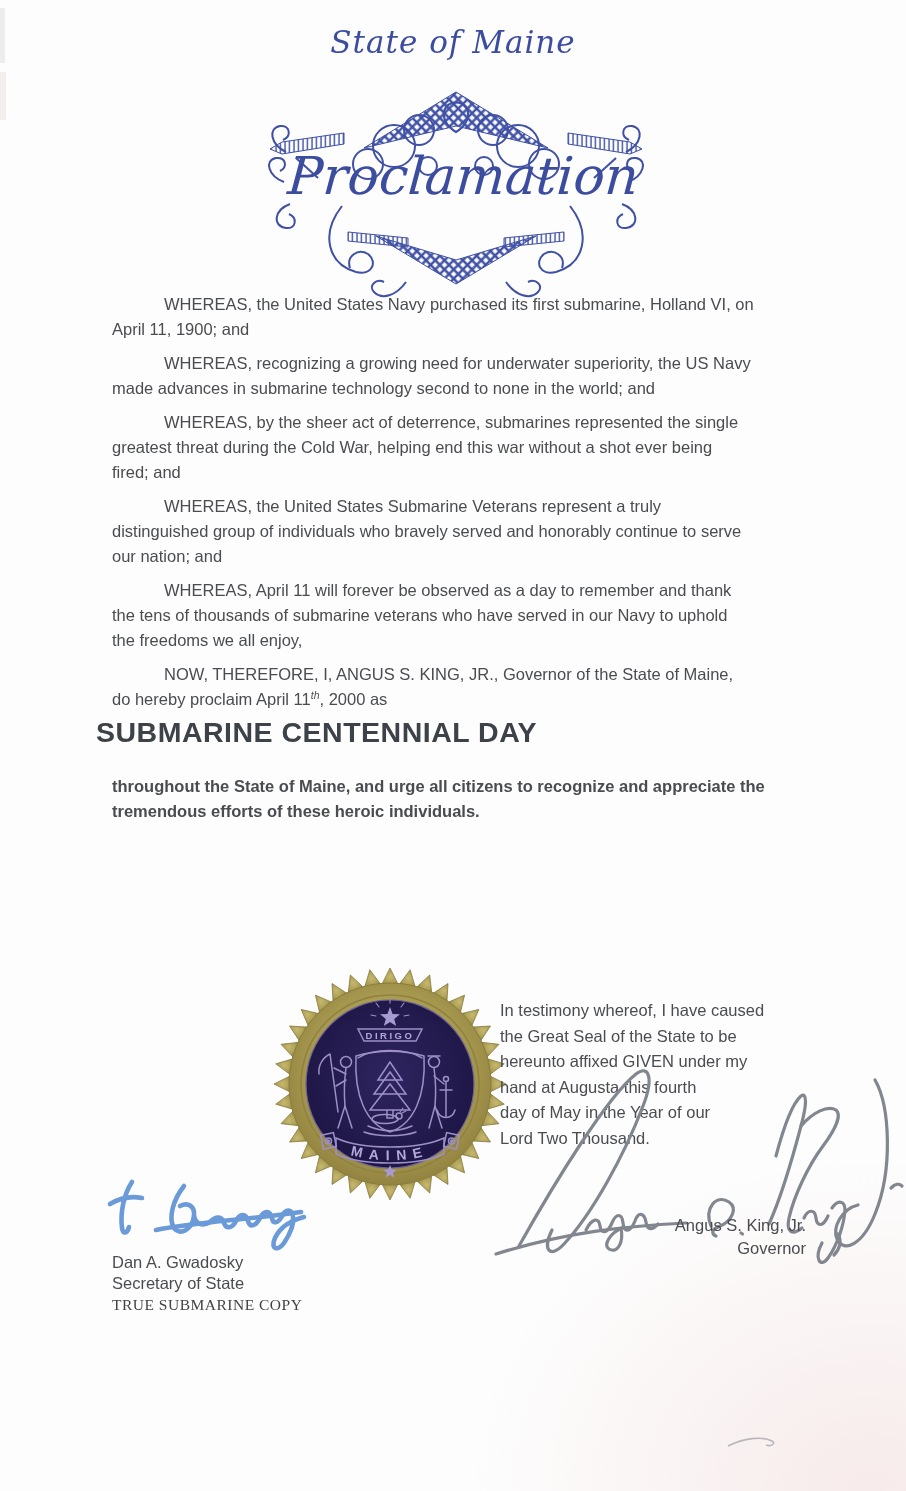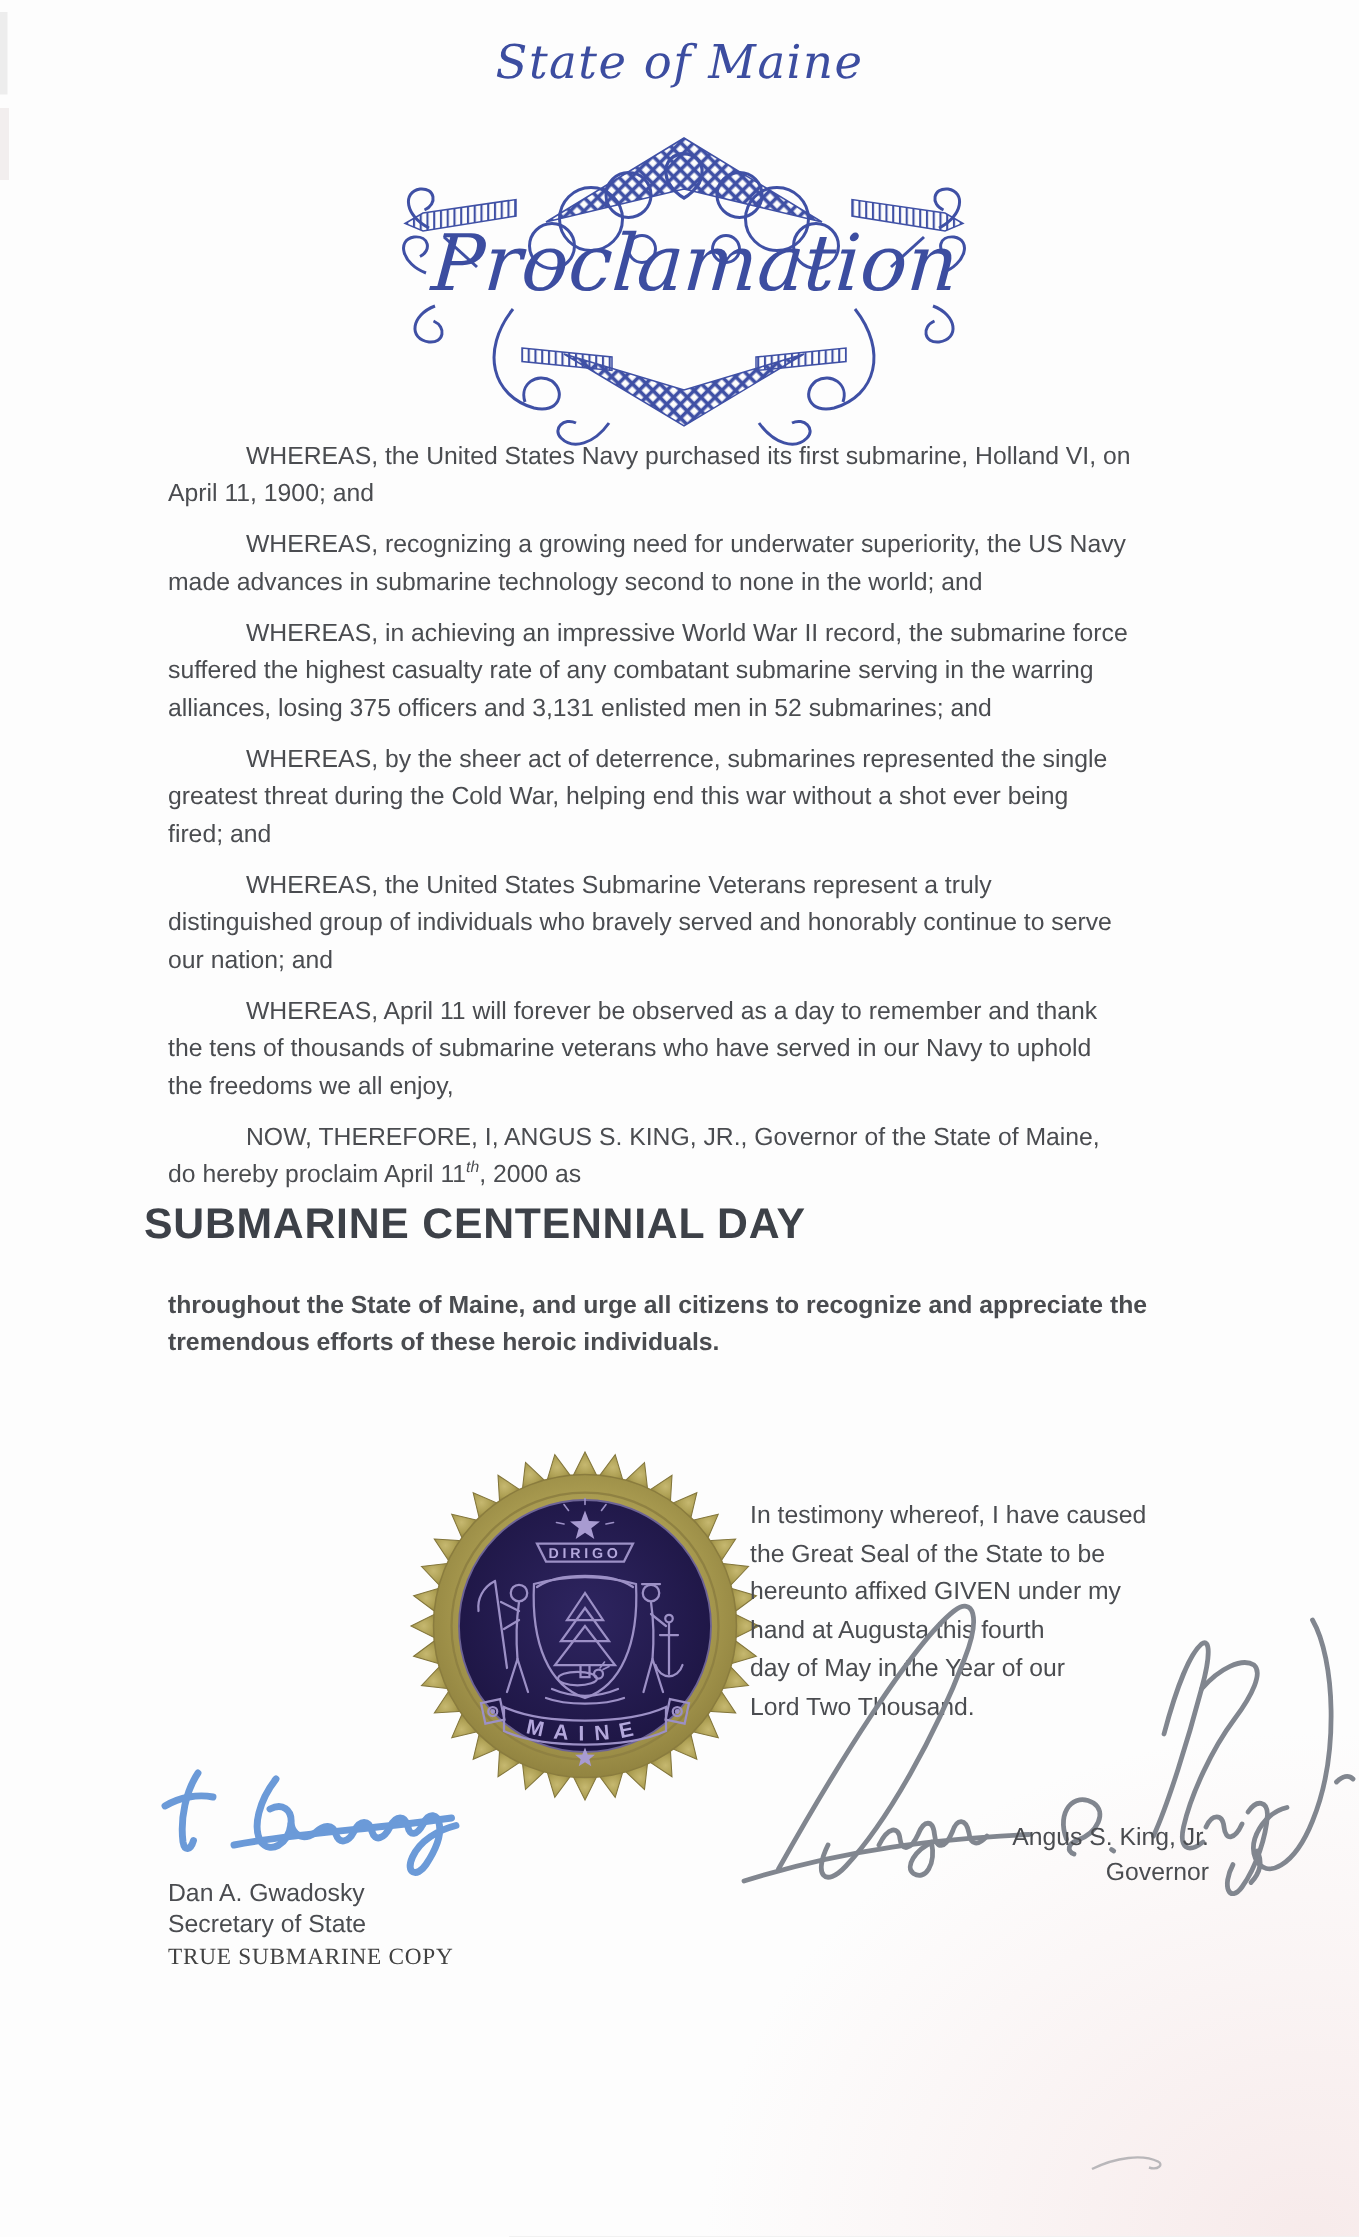--- a/index.html
+++ b/index.html
@@ -83,23 +83,20 @@
       <path d="M314 120 C336 148 328 178 300 186 C284 190 278 176 288 168 C298 162 310 170 306 182"></path>
     </g>
   </svg>
   <div class="proc-word script">Proclamation</div>
 
   <div class="body-flow">
     <p class="para">WHEREAS, the United States Navy purchased its first submarine, Holland VI, on
 April 11, 1900; and</p>
     <p class="para">WHEREAS, recognizing a growing need for underwater superiority, the US Navy
 made advances in submarine technology second to none in the world; and</p>
-    <p class="para">WHEREAS, in achieving an impressive World War II record, the submarine force
-suffered the highest casualty rate of any combatant submarine serving in the warring
-alliances, losing 375 officers and 3,131 enlisted men in 52 submarines; and</p>
     <p class="para">WHEREAS, by the sheer act of deterrence, submarines represented the single
 greatest threat during the Cold War, helping end this war without a shot ever being
 fired; and</p>
     <p class="para">WHEREAS, the United States Submarine Veterans represent a truly
 distinguished group of individuals who bravely served and honorably continue to serve
 our nation; and</p>
     <p class="para">WHEREAS, April 11 will forever be observed as a day to remember and thank
 the tens of thousands of submarine veterans who have served in our Navy to uphold
 the freedoms we all enjoy,</p>
     <p class="para" style="margin-bottom:0"><span>NOW, THEREFORE, I, ANGUS S. KING, JR., Governor of the State of Maine,

